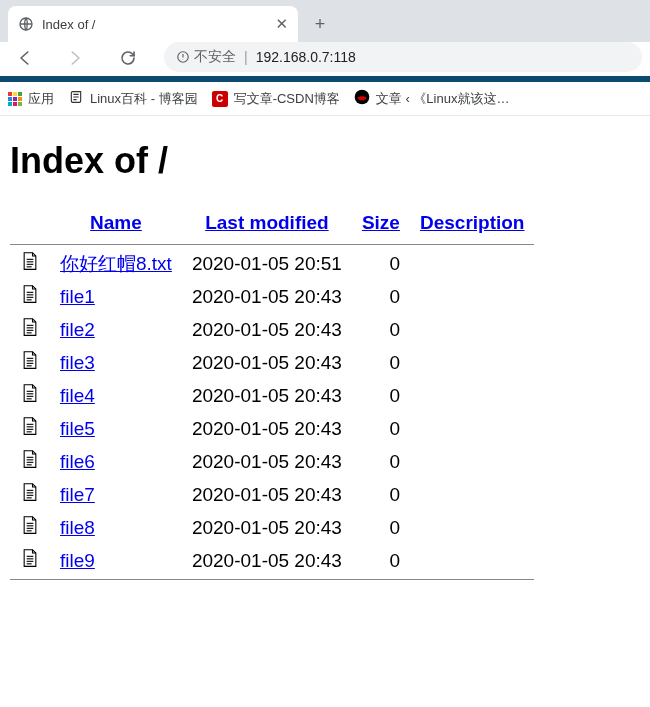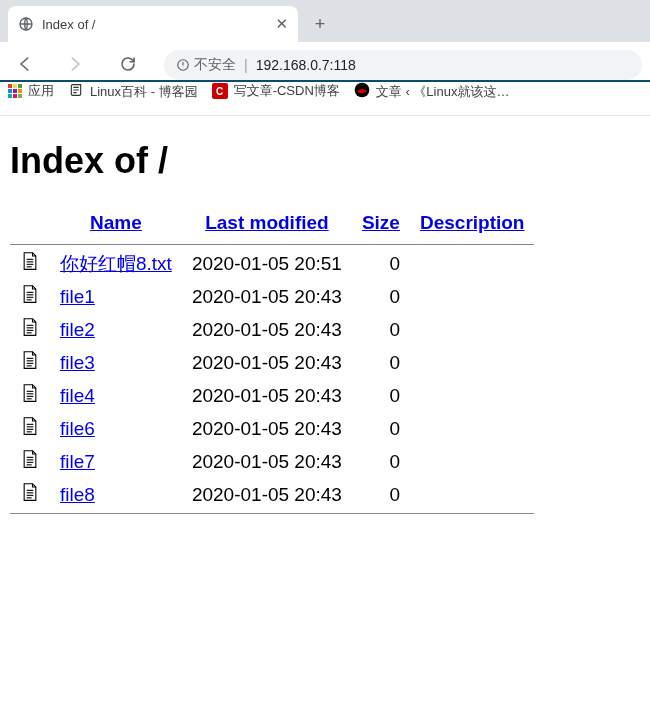--- a/index.html
+++ b/index.html
@@ -41,24 +41,24 @@
       color: #5f6368;
       font-size: 18px;
       cursor: pointer;
       border-radius: 50%;
     }
     
     .toolbar {
       height: 40px;
       background: #fff;
       display: flex;
-      align-items: flex-end;
+      align-items: flex-start;
       padding: 0 8px;
       gap: 20px;
-      border-bottom: 2px solid #0c4a6e;
+      border-bottom: 6px solid #0c4a6e;
     }
     .nav-btn {
       width: 32px; height: 32px;
       display: flex; align-items: center; justify-content: center;
       color: #5f6368;
       cursor: pointer;
       border-radius: 50%;
     }
     .nav-btn.disabled { color: #bdc1c6; cursor: default; }
     .addr-bar {
@@ -74,21 +74,21 @@
       color: #5f6368;
     }
     .addr-bar .warn { display: flex; align-items: center; gap: 4px; }
     .addr-bar .divider { color: #9aa0a6; }
     .addr-bar .url { color: #202124; }
     
     .bookmarks {
       height: 34px;
       background: #fff;
       display: flex;
-      align-items: flex-start;
+      align-items: center;
       padding: 0 8px;
       gap: 14px;
       font-size: 13px;
       color: #3c4043;
       border-bottom: 1px solid #e8e8e8;
     }
     .bm-item {
       display: flex; align-items: center; gap: 6px;
       cursor: pointer;
       white-space: nowrap;
@@ -311,20 +311,34 @@
         </tr>
         <tr>
           <td><svg class="file-icon" viewBox="0 0 24 24" fill="#fff" stroke="#000" stroke-width="1.3">
               <path d="M5 2h10l4 4v16H5z"></path>
               <path d="M15 2v4h4" fill="none"></path>
               <line x1="8" y1="10" x2="16" y2="10"></line>
               <line x1="8" y1="13" x2="16" y2="13"></line>
               <line x1="8" y1="16" x2="16" y2="16"></line>
               <line x1="8" y1="19" x2="14" y2="19"></line>
             </svg></td>
+          <td><a href="#">file5</a></td>
+          <td class="col-modified">2020-01-05 20:43</td>
+          <td class="col-size">0</td>
+          <td></td>
+        </tr>
+        <tr>
+          <td><svg class="file-icon" viewBox="0 0 24 24" fill="#fff" stroke="#000" stroke-width="1.3">
+              <path d="M5 2h10l4 4v16H5z"></path>
+              <path d="M15 2v4h4" fill="none"></path>
+              <line x1="8" y1="10" x2="16" y2="10"></line>
+              <line x1="8" y1="13" x2="16" y2="13"></line>
+              <line x1="8" y1="16" x2="16" y2="16"></line>
+              <line x1="8" y1="19" x2="14" y2="19"></line>
+            </svg></td>
           <td><a href="#">file6</a></td>
           <td class="col-modified">2020-01-05 20:43</td>
           <td class="col-size">0</td>
           <td></td>
         </tr>
         <tr>
           <td><svg class="file-icon" viewBox="0 0 24 24" fill="#fff" stroke="#000" stroke-width="1.3">
               <path d="M5 2h10l4 4v16H5z"></path>
               <path d="M15 2v4h4" fill="none"></path>
               <line x1="8" y1="10" x2="16" y2="10"></line>
@@ -340,20 +354,34 @@
         <tr>
           <td><svg class="file-icon" viewBox="0 0 24 24" fill="#fff" stroke="#000" stroke-width="1.3">
               <path d="M5 2h10l4 4v16H5z"></path>
               <path d="M15 2v4h4" fill="none"></path>
               <line x1="8" y1="10" x2="16" y2="10"></line>
               <line x1="8" y1="13" x2="16" y2="13"></line>
               <line x1="8" y1="16" x2="16" y2="16"></line>
               <line x1="8" y1="19" x2="14" y2="19"></line>
             </svg></td>
           <td><a href="#">file8</a></td>
+          <td class="col-modified">2020-01-05 20:43</td>
+          <td class="col-size">0</td>
+          <td></td>
+        </tr>
+        <tr>
+          <td><svg class="file-icon" viewBox="0 0 24 24" fill="#fff" stroke="#000" stroke-width="1.3">
+              <path d="M5 2h10l4 4v16H5z"></path>
+              <path d="M15 2v4h4" fill="none"></path>
+              <line x1="8" y1="10" x2="16" y2="10"></line>
+              <line x1="8" y1="13" x2="16" y2="13"></line>
+              <line x1="8" y1="16" x2="16" y2="16"></line>
+              <line x1="8" y1="19" x2="14" y2="19"></line>
+            </svg></td>
+          <td><a href="#">file9</a></td>
           <td class="col-modified">2020-01-05 20:43</td>
           <td class="col-size">0</td>
           <td></td>
         </tr>
       </tbody>
     <tfoot>
       <tr class="hr-row">
           <td colspan="5">
             <hr>
           </td>

